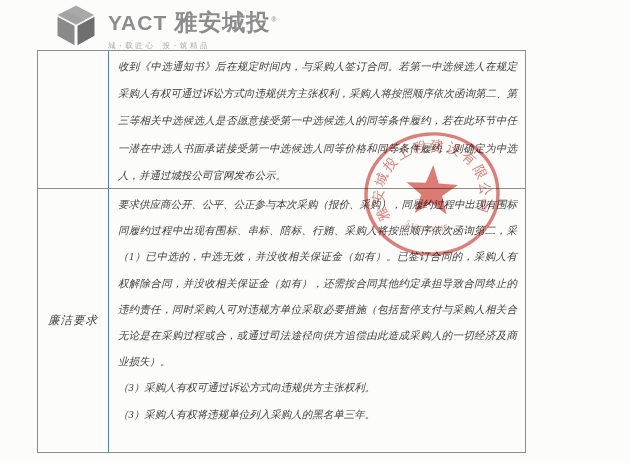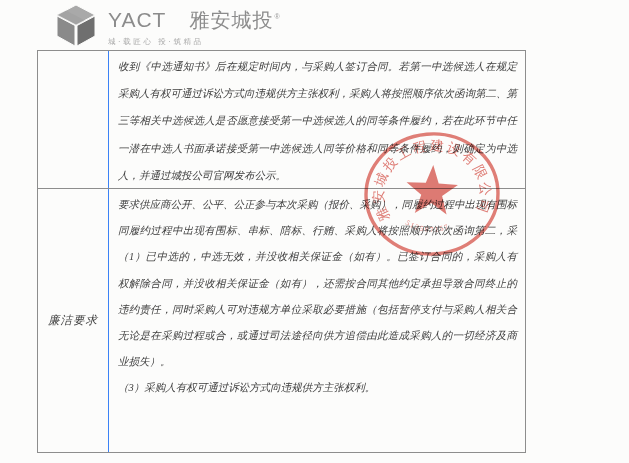--- a/index.html
+++ b/index.html
@@ -6,27 +6,27 @@
   .page {
     position:relative; width:629px; height:463px;
     background:#fcfcfb; overflow:hidden;
     font-family:"Liberation Serif", serif;
     color:#3f3f3f;
   }
 
   
   .logo { position:absolute; left:53px; top:2px; display:flex; align-items:flex-start; }
   .logo-text { margin-left:9px; padding-top:5px; }
-  .logo-word { display:flex; align-items:baseline; font-weight:normal; color:#8c8c8c;
+  .logo-word { display:flex; align-items:baseline; font-weight:bold; color:#8c8c8c;
                font-family:"Liberation Sans", sans-serif; }
   .logo-en { font-size:21px; letter-spacing:1px; }
-  .logo-cn { font-size:20px; margin-left:23px; letter-spacing:1px; }
+  .logo-cn { font-size:23px; margin-left:7px; letter-spacing:1px; }
   .logo-reg { font-size:7px; vertical-align:super; color:#9a9a9a; margin-left:1px; position:relative; top:-8px;}
   .logo-tagline { margin-top:3px; font-size:7.5px; letter-spacing:2.6px; color:#a9a9a9;
-                  font-family:Liberation Sans, sans-serif; white-space:nowrap; }
+                  font-family:Liberation Mono, monospace; white-space:nowrap; }
 
   
   .doc-table {
     position:absolute; left:37px; top:50px; width:487px; height:401px;
     border:1px solid #8d8d8d; display:flex; flex-direction:column;
     background:transparent;
     font-style:italic;
   }
   .t-row { display:flex; flex-direction:row; }
   .t-row.row1 { height:137px; border-bottom:1px solid #8d8d8d; }
@@ -97,20 +97,21 @@
       <div class="t-label">廉洁要求</div>
       <div class="t-content">
           <div class="tline">要求供应商公开、公平、公正参与本次采购（报价、采购），同履约过程中出现有围标</div>
           <div class="tline">同履约过程中出现有围标、串标、陪标、行贿、采购人将按照顺序依次函询第二，采</div>
           <div class="tline">（1）已中选的，中选无效，并没收相关保证金（如有）。已签订合同的，采购人有</div>
           <div class="tline">权解除合同，并没收相关保证金（如有），还需按合同其他约定承担导致合同终止的</div>
           <div class="tline">违约责任，同时采购人可对违规方单位采取必要措施（包括暂停支付与采购人相关合</div>
           <div class="tline">无论是在采购过程或合，或通过司法途径向供方追偿由此造成采购人的一切经济及商</div>
           <div class="tline short">业损失）。</div>
           <div class="tline short">（3）采购人有权可通过诉讼方式向违规供方主张权利。</div>
+          <div class="tline short">（3）采购人有权将违规单位列入采购人的黑名单三年。</div>
         </div>
     </div>
 
   </div>
 
   <div class="seal">
     <svg width="160" height="150" viewBox="0 0 160 150">
       <g transform="rotate(-5 80 74)" fill="none">
         <ellipse cx="80" cy="74" rx="66" ry="60" stroke="#d8574e" stroke-width="3.4" opacity="0.9"></ellipse>
         <path id="sealRingPath" d="M 37.6,96 A 49,44 0 1 1 122.4,96"></path>

